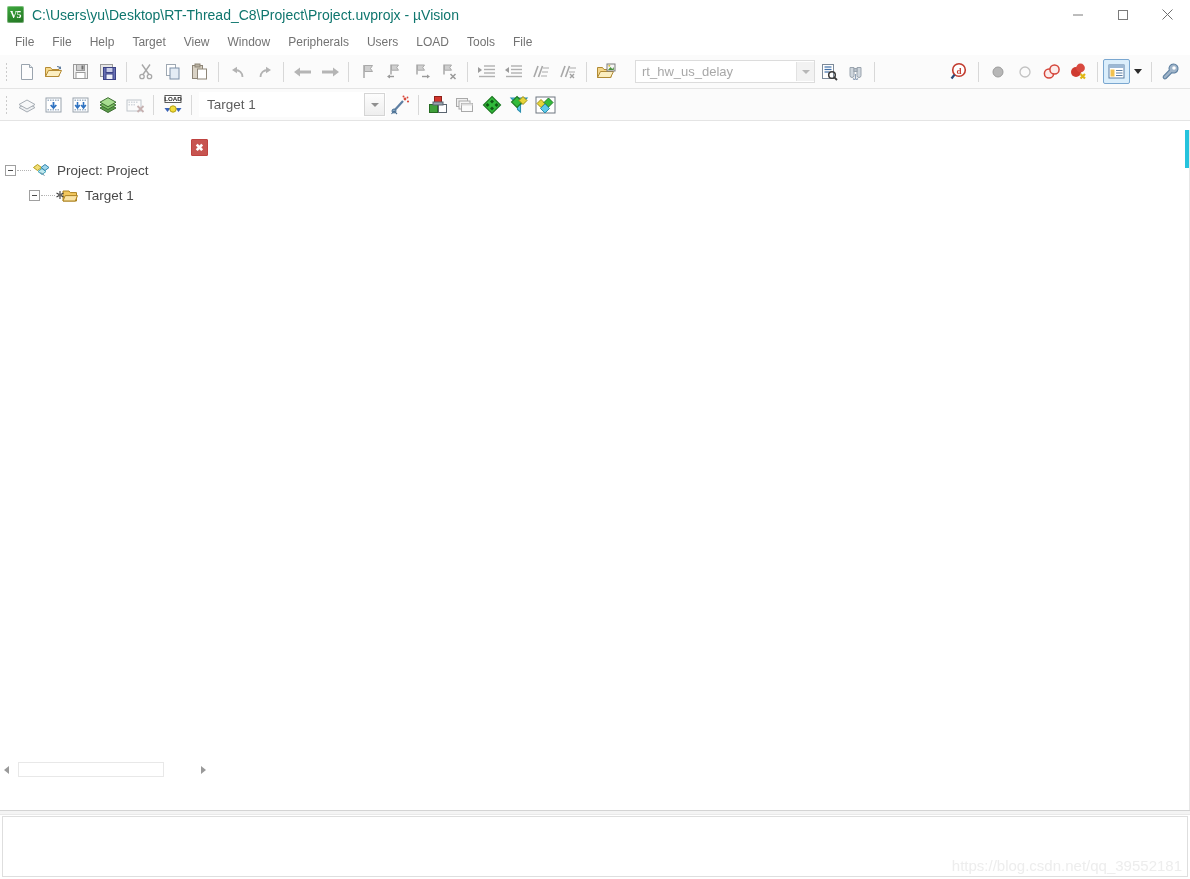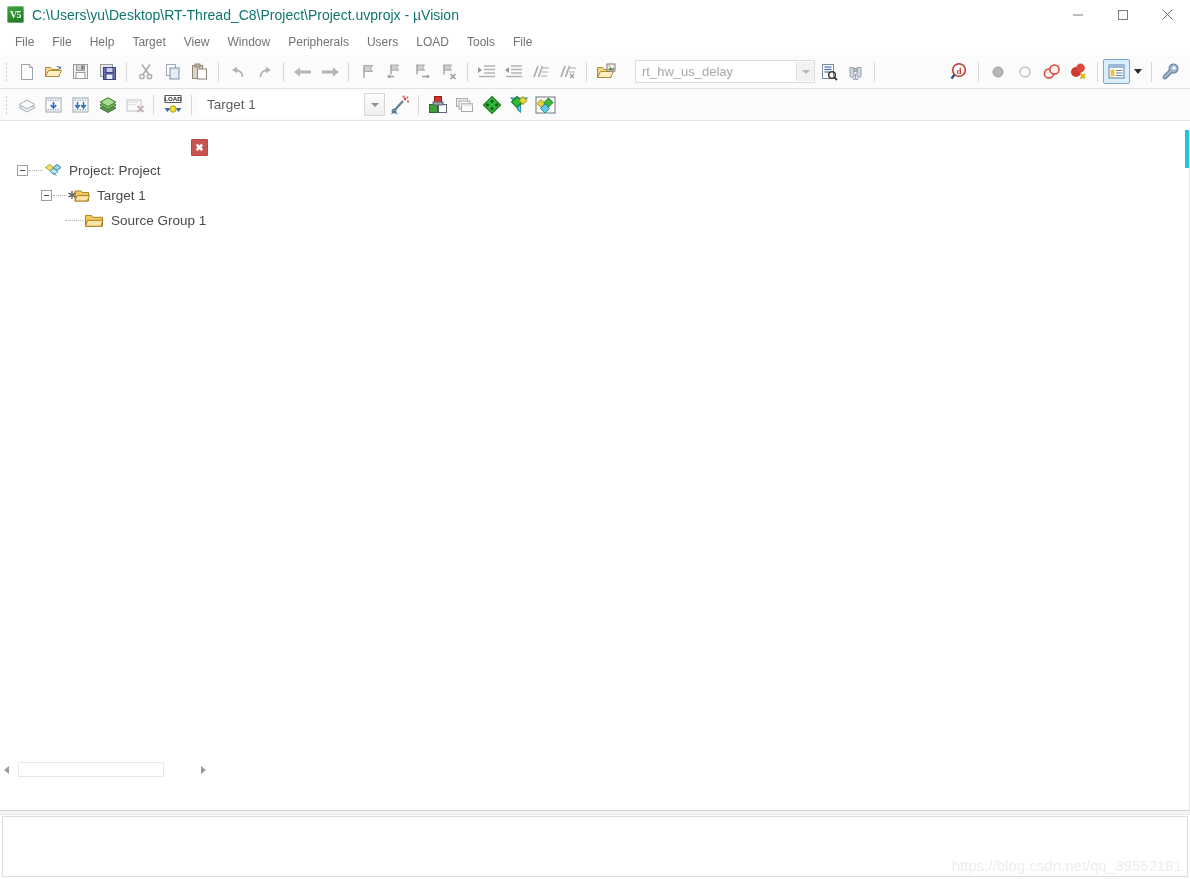--- a/index.html
+++ b/index.html
@@ -236,21 +236,21 @@
   }
   .pane-close .x {
     color: #ffffff;
     font-size: 10px;
     font-weight: bold;
     line-height: 1;
     font-family: "Liberation Serif", serif;
   }
 
   
-  .tree { position: absolute; left: 12px; top: 28px; width: 100%; }
+  .tree { position: absolute; left: 0; top: 28px; width: 100%; }
   .tree-row {
     display: flex;
     align-items: center;
     height: 25px;
     white-space: nowrap;
   }
   .tree-row .expander {
     width: 11px;
     height: 11px;
     border: 1px solid #a0a0a0;
@@ -902,28 +902,20 @@
           <g stroke="#3a3a3a" stroke-width="1.1">
             <line x1="4" y1="3" x2="4" y2="11"></line>
             <line x1="0.5" y1="5" x2="7.5" y2="9"></line>
             <line x1="7.5" y1="5" x2="0.5" y2="9"></line>
           </g>
           <circle cx="4" cy="7" r="1.5" fill="#6a6a6a"></circle>
         </svg>
         <div class="label">Target 1</div>
       </div>
 
-      <div class="tree-row" style="padding-left:52px">
-        <div class="tdots" style="width:18px"></div>
-        <svg class="tree-icon" width="20" height="16" viewBox="0 0 20 16">
-          <path d="M1.5 2.5h6l1.3 1.8h9.7v9H1.5z" fill="#f3c85f" stroke="#ad8320"></path>
-          <path d="M1.5 13.3l2.1-6h15.3l-2.1 6z" fill="#fae3a4" stroke="#ad8320"></path>
-        </svg>
-        <div class="label">Source Group 1</div>
-      </div>
 
     </div>
 
     <div class="hscroll">
       <div class="hs-arrow">
         <div class="tri-l"></div>
       </div>
       <div class="hs-track">
         <div class="hs-thumb"></div>
       </div>

